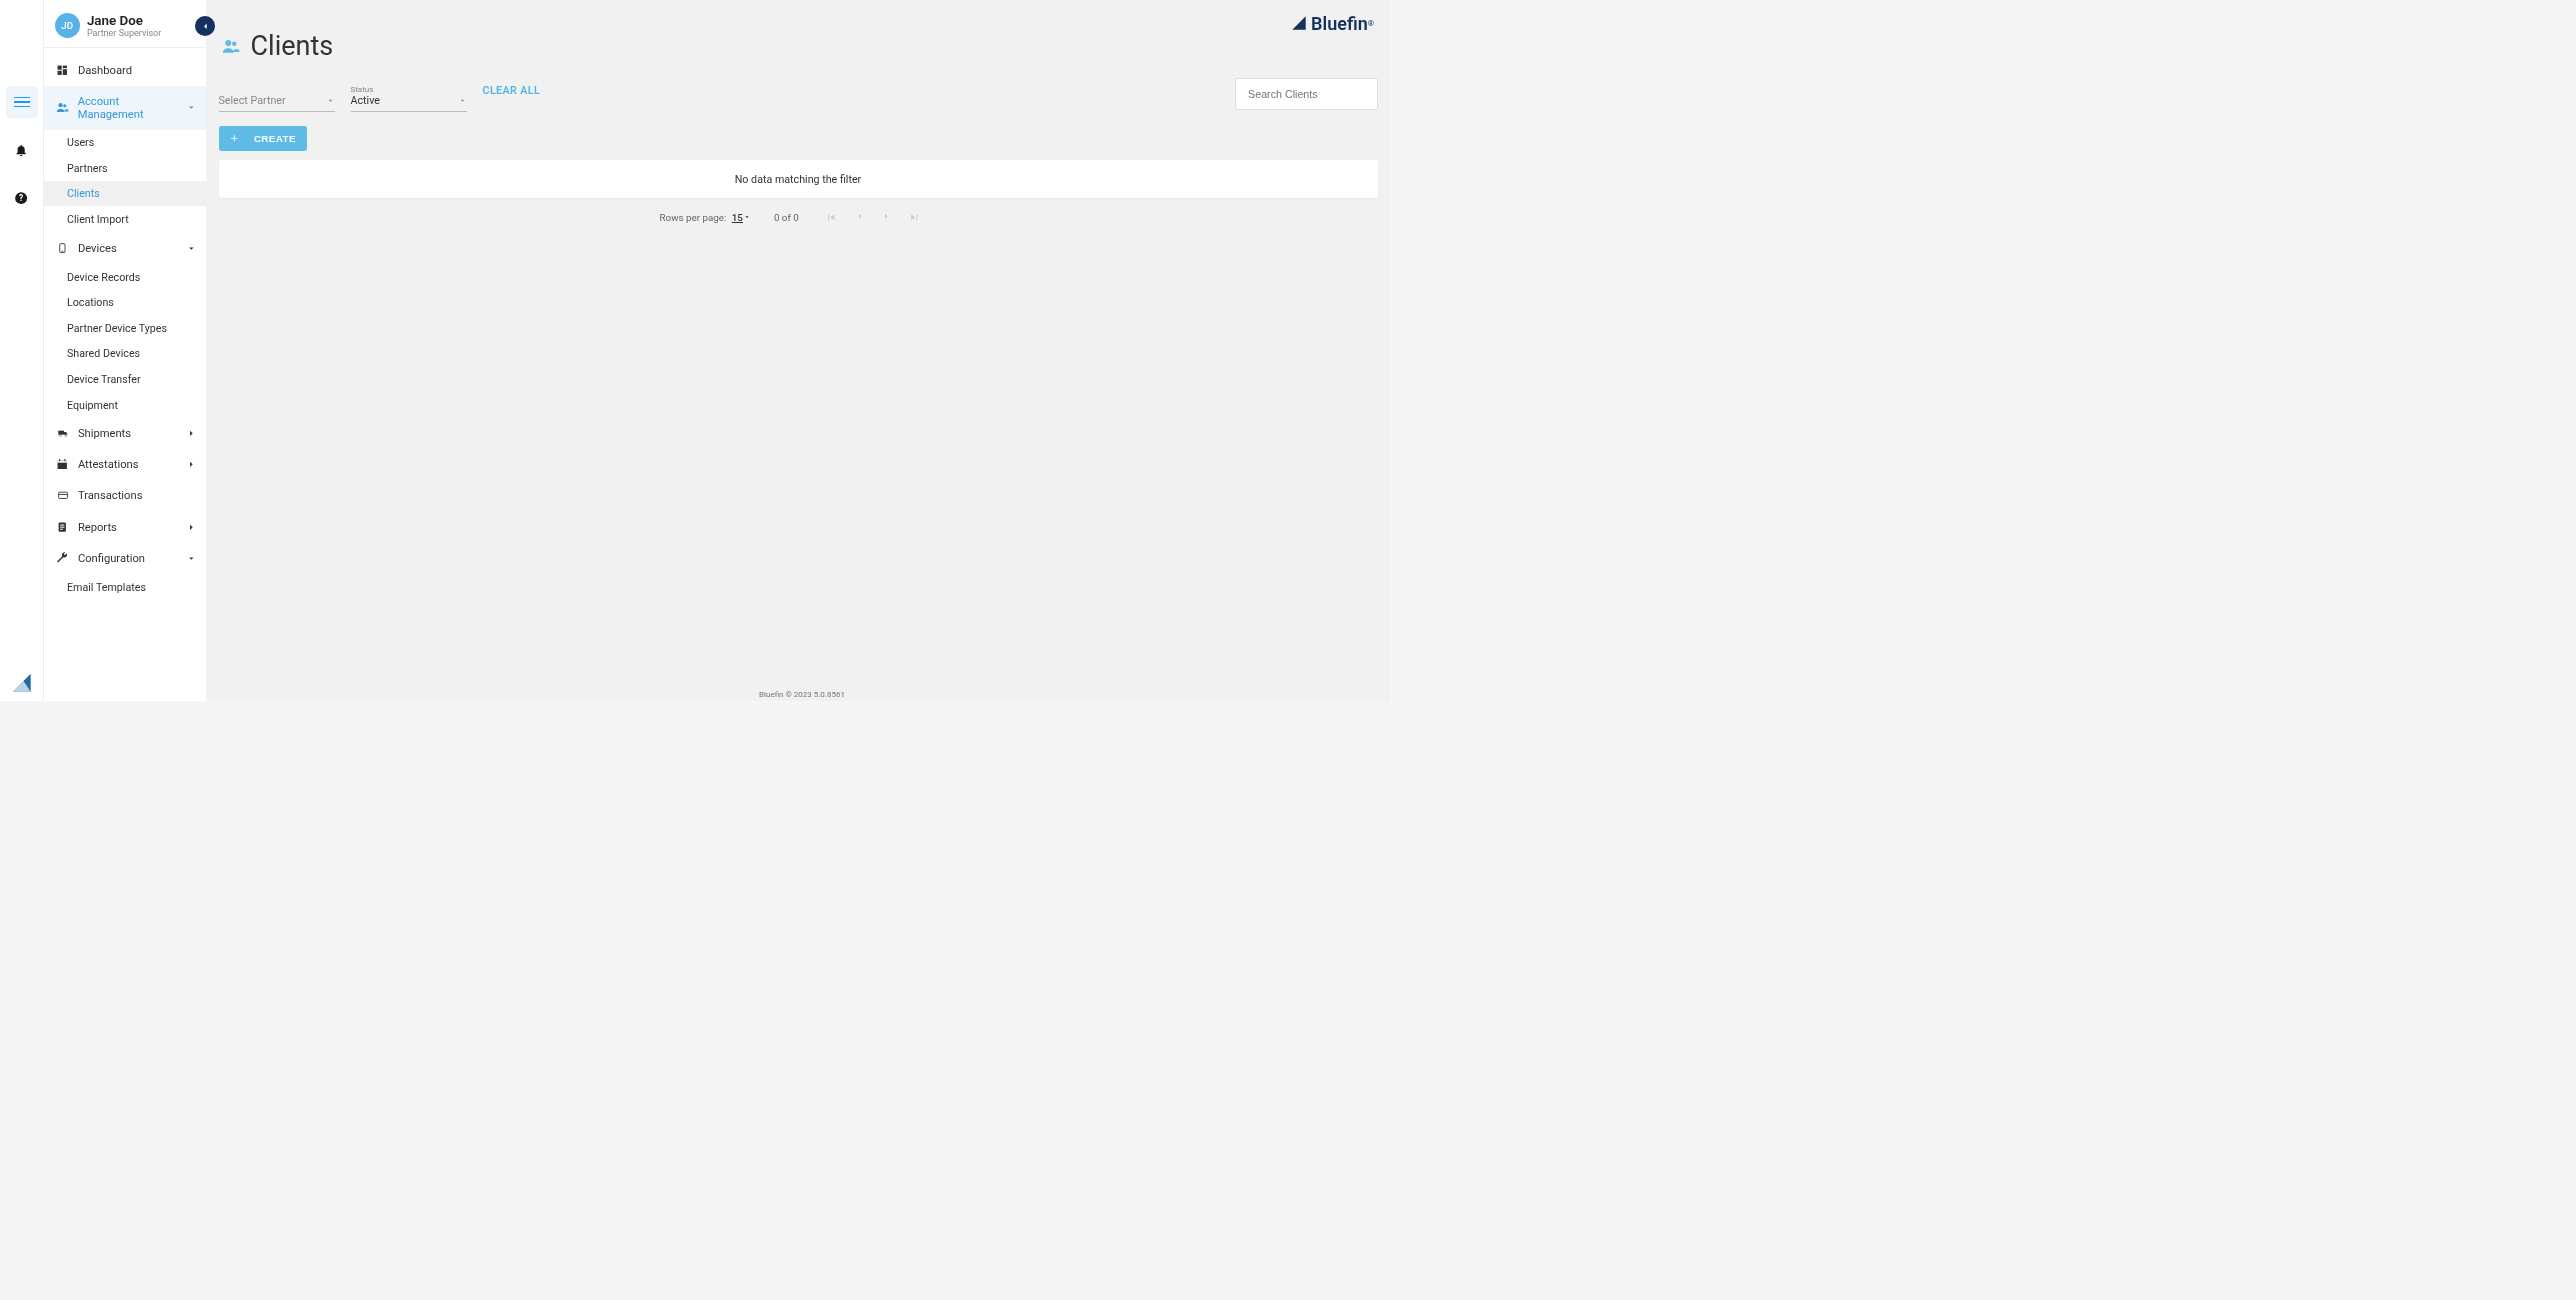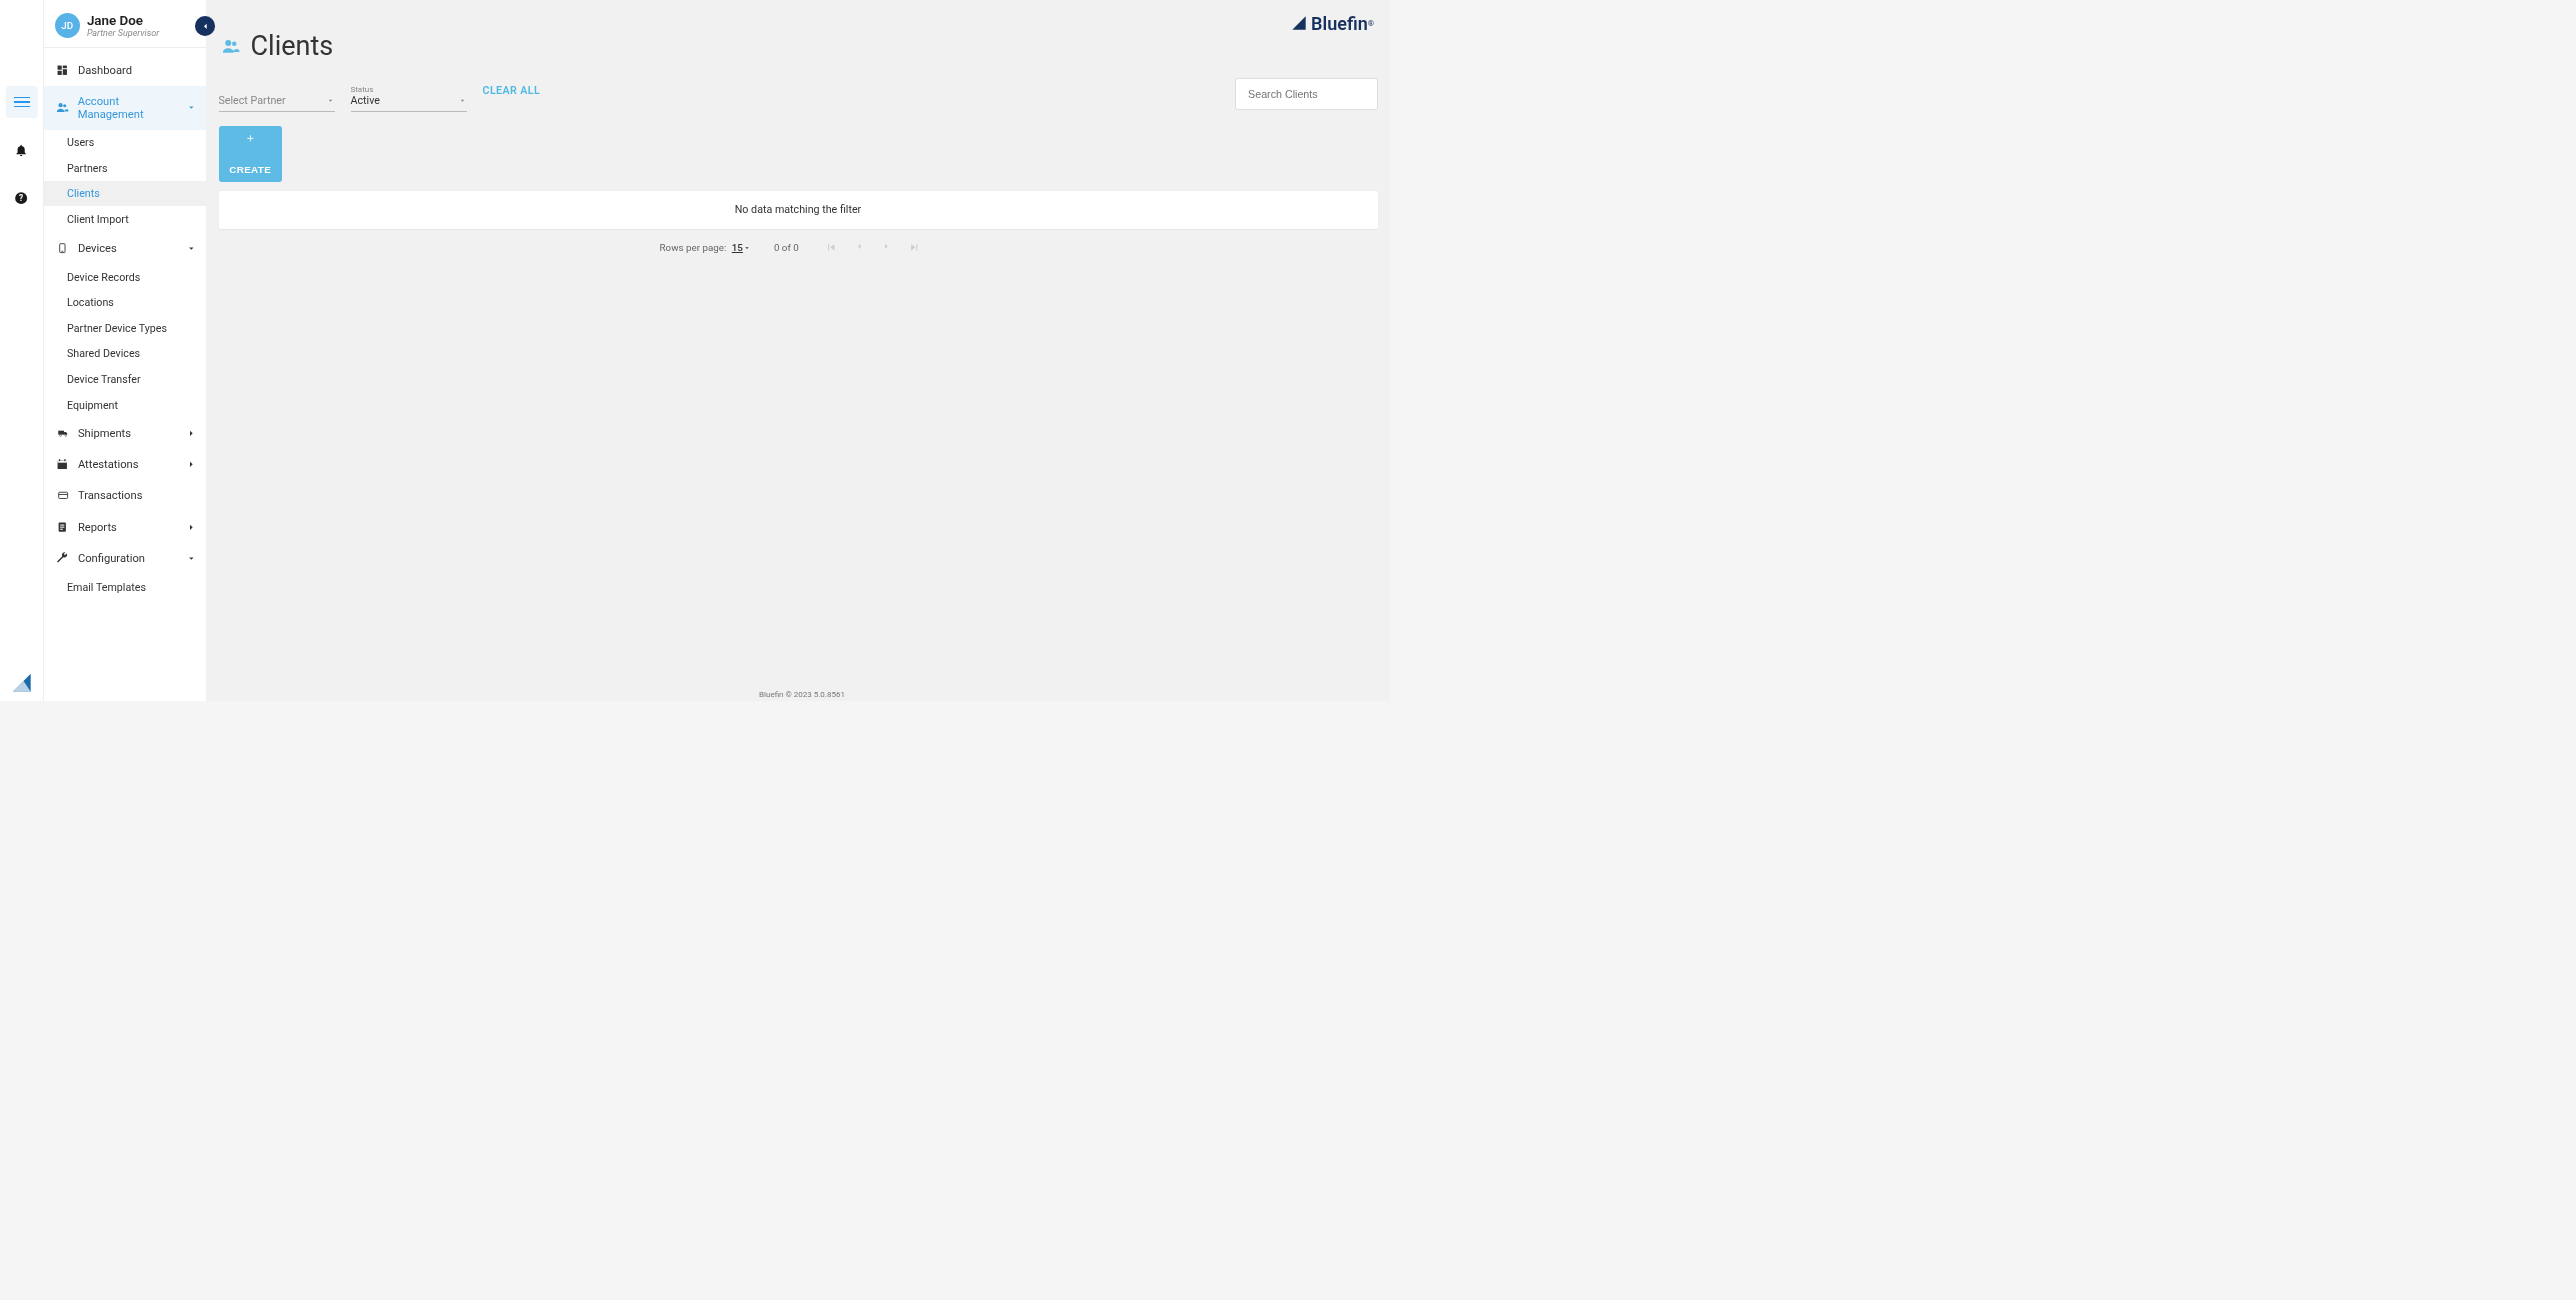--- a/index.html
+++ b/index.html
@@ -58,21 +58,21 @@
     border-bottom: 0.9px solid #eee;
   }
   .avatar {
     width: 25px; height: 25px; border-radius: 50%;
     background: #57b2e8;
     color: #fff; font-size: 9.8px; font-weight: 500;
     display: flex; align-items:center; justify-content:center;
     margin-right: 7.2px;
   }
   .profile-name { font-size: 13.4px; font-weight: 600; }
-  .profile-role { font-size: 9px; color: #888; font-style: italic; }
+  .profile-role { font-size: 9px; color: #888; }
   .nav-item {
     display: flex; align-items: center;
     padding: 9px 9px 9px 10.7px;
     font-size: 11.2px;
     color: #333;
     cursor: pointer;
     position: relative;
   }
   .nav-item.active-parent {
     background: #eef5fb;
@@ -146,23 +146,22 @@
   .search-box input {
     border:none; outline:none; font-size:10.7px; flex:1; background:transparent;
     color:#333;
   }
   .create-btn {
     margin: 3.6px 0 9px 12.5px;
     background:#5dbbe6; color:#fff;
     border:none; border-radius:2.7px;
     font-size:9.8px; font-weight:600; letter-spacing:0.4px;
     padding: 7.2px 10.7px;
-    display:inline-flex; align-items:center; gap:20px;
+    display:inline-flex; align-items:center; gap:14px;
     cursor:pointer;
-    flex-direction:column;
   }
   .table-card {
     background:#fff; margin: 0 12.5px;
     border-radius:1.8px;
     box-shadow: 0 0.9px 1.8px rgba(0,0,0,0.05);
   }
   .thead {
     display:flex; padding: 10.7px 0 10.7px 73px;
     font-size:9.8px; color:#555; font-weight:500;
     border-bottom:0.9px solid #eee;

